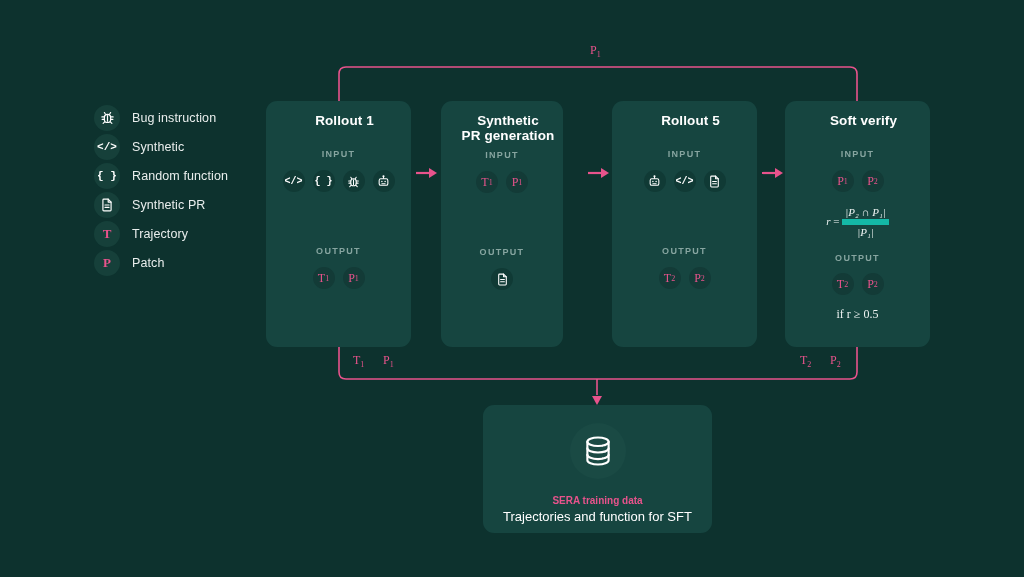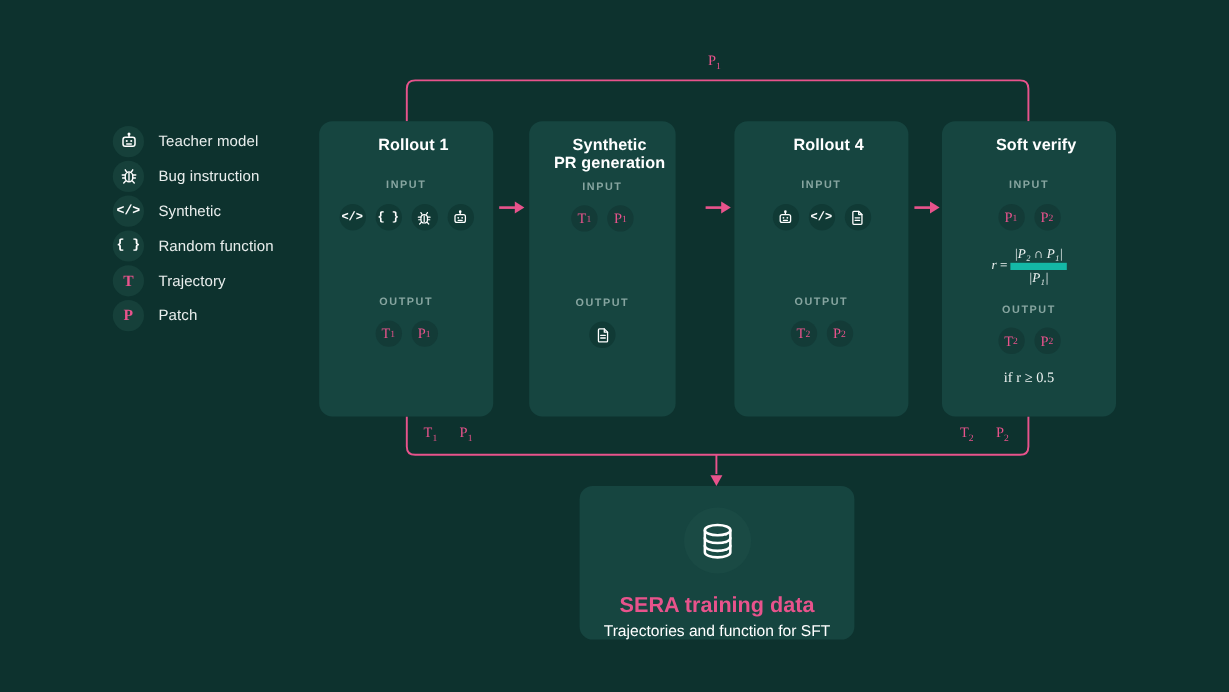--- a/index.html
+++ b/index.html
@@ -78,43 +78,30 @@
   .outcard {
     position: absolute; left: 483px; top: 405px; width: 229px; height: 128px;
     background: #164540; border-radius: 11px;
     display: flex; flex-direction: column; align-items: center;
   }
   .db-wrap {
     width: 56px; height: 56px; border-radius: 50%;
     background: #1a4a44; margin-top: 18px;
     display: flex; align-items: center; justify-content: center;
   }
-  .out-t1 { color: #e8538c; font-size: 18px; font-weight: 600; margin-top: 16px; }
+  .out-t1 { color: #e8538c; font-size: 10px; font-weight: 600; margin-top: 16px; }
   .out-t2 { color: #ffffff; font-size: 13px; margin-top: 3px; }
 </style>
 </head>
 <body>
 
 <div id="stage">
 
   <div class="legend">
 
-    <div class="legend-row">
-      <span class="legend-ico">
-        <svg width="15" height="15" viewBox="0 0 24 24" fill="none" stroke="#fff" stroke-width="2" stroke-linecap="round" stroke-linejoin="round">
-          <path d="M12 3v3"></path>
-            <circle cx="12" cy="2.5" r="1" fill="#fff"></circle>
-          <rect x="4" y="7" width="16" height="12" rx="3"></rect>
-          <circle cx="9" cy="12" r="1.4" fill="#fff" stroke="none"></circle>
-          <circle cx="15" cy="12" r="1.4" fill="#fff" stroke="none"></circle>
-          <path d="M9 16h6"></path>
-        </svg>
-      </span>
-      <span class="legend-label">Teacher model</span>
-    </div>
 
     <div class="legend-row">
       <span class="legend-ico">
         <svg width="15" height="15" viewBox="0 0 24 24" fill="none" stroke="#fff" stroke-width="1.9" stroke-linecap="round" stroke-linejoin="round">
           <path d="M8.5 6.5 7 4M15.5 6.5 17 4"></path>
           <rect x="7" y="7" width="10" height="13" rx="5"></rect>
           <path d="M12 9v9"></path>
           <path d="M7 11H3M7 15H3.5M17 11h4M17 15h3.5M7.5 19 5 21.5M16.5 19 19 21.5"></path>
         </svg>
       </span>
@@ -128,20 +115,30 @@
       <span class="legend-label">Synthetic</span>
     </div>
 
     <div class="legend-row">
       <span class="legend-ico">
         <span class="glyph-txt">{ }</span>
       </span>
       <span class="legend-label">Random function</span>
     </div>
 
+    <div class="legend-row">
+      <span class="legend-ico">
+        <svg width="14" height="14" viewBox="0 0 24 24" fill="none" stroke="#fff" stroke-width="2" stroke-linecap="round" stroke-linejoin="round">
+          <path d="M14 2H6.5A1.5 1.5 0 0 0 5 3.5v17A1.5 1.5 0 0 0 6.5 22h11a1.5 1.5 0 0 0 1.5-1.5V7z"></path>
+          <path d="M14 2v5h5"></path>
+            <path d="M8.5 12h7M8.5 16h7"></path>
+        </svg>
+      </span>
+      <span class="legend-label">Synthetic PR</span>
+    </div>
 
     <div class="legend-row">
       <span class="legend-ico">
         <span class="glyph-pink">T</span>
       </span>
 
       <span class="legend-label">Trajectory</span>
     </div>
 
     <div class="legend-row">
@@ -248,21 +245,21 @@
         <svg width="13" height="13" viewBox="0 0 24 24" fill="none" stroke="#fff" stroke-width="2" stroke-linecap="round" stroke-linejoin="round">
           <path d="M14 2H6.5A1.5 1.5 0 0 0 5 3.5v17A1.5 1.5 0 0 0 6.5 22h11a1.5 1.5 0 0 0 1.5-1.5V7z"></path>
             <path d="M14 2v5h5"></path>
             <path d="M8.5 12h7M8.5 16h7"></path>
         </svg>
       </span>
     </div>
   </div>
 
   <div class="card c3">
-    <div class="card-title">Rollout 4</div>
+    <div class="card-title">Rollout 5</div>
     <div class="sec-label" style="margin-top:21px;">INPUT</div>
     <div class="icon-row" style="margin-top:11px;">
       <span class="badge">
         <svg width="13" height="13" viewBox="0 0 24 24" fill="none" stroke="#fff" stroke-width="2" stroke-linecap="round" stroke-linejoin="round">
           <path d="M12 3v3"></path>
             <circle cx="12" cy="2.5" r="1" fill="#fff"></circle>
             <rect x="4" y="7" width="16" height="12" rx="3"></rect>
           <circle cx="9" cy="12" r="1.4" fill="#fff" stroke="none"></circle>
             <circle cx="15" cy="12" r="1.4" fill="#fff" stroke="none"></circle>
             <path d="M9 16h6"></path>

